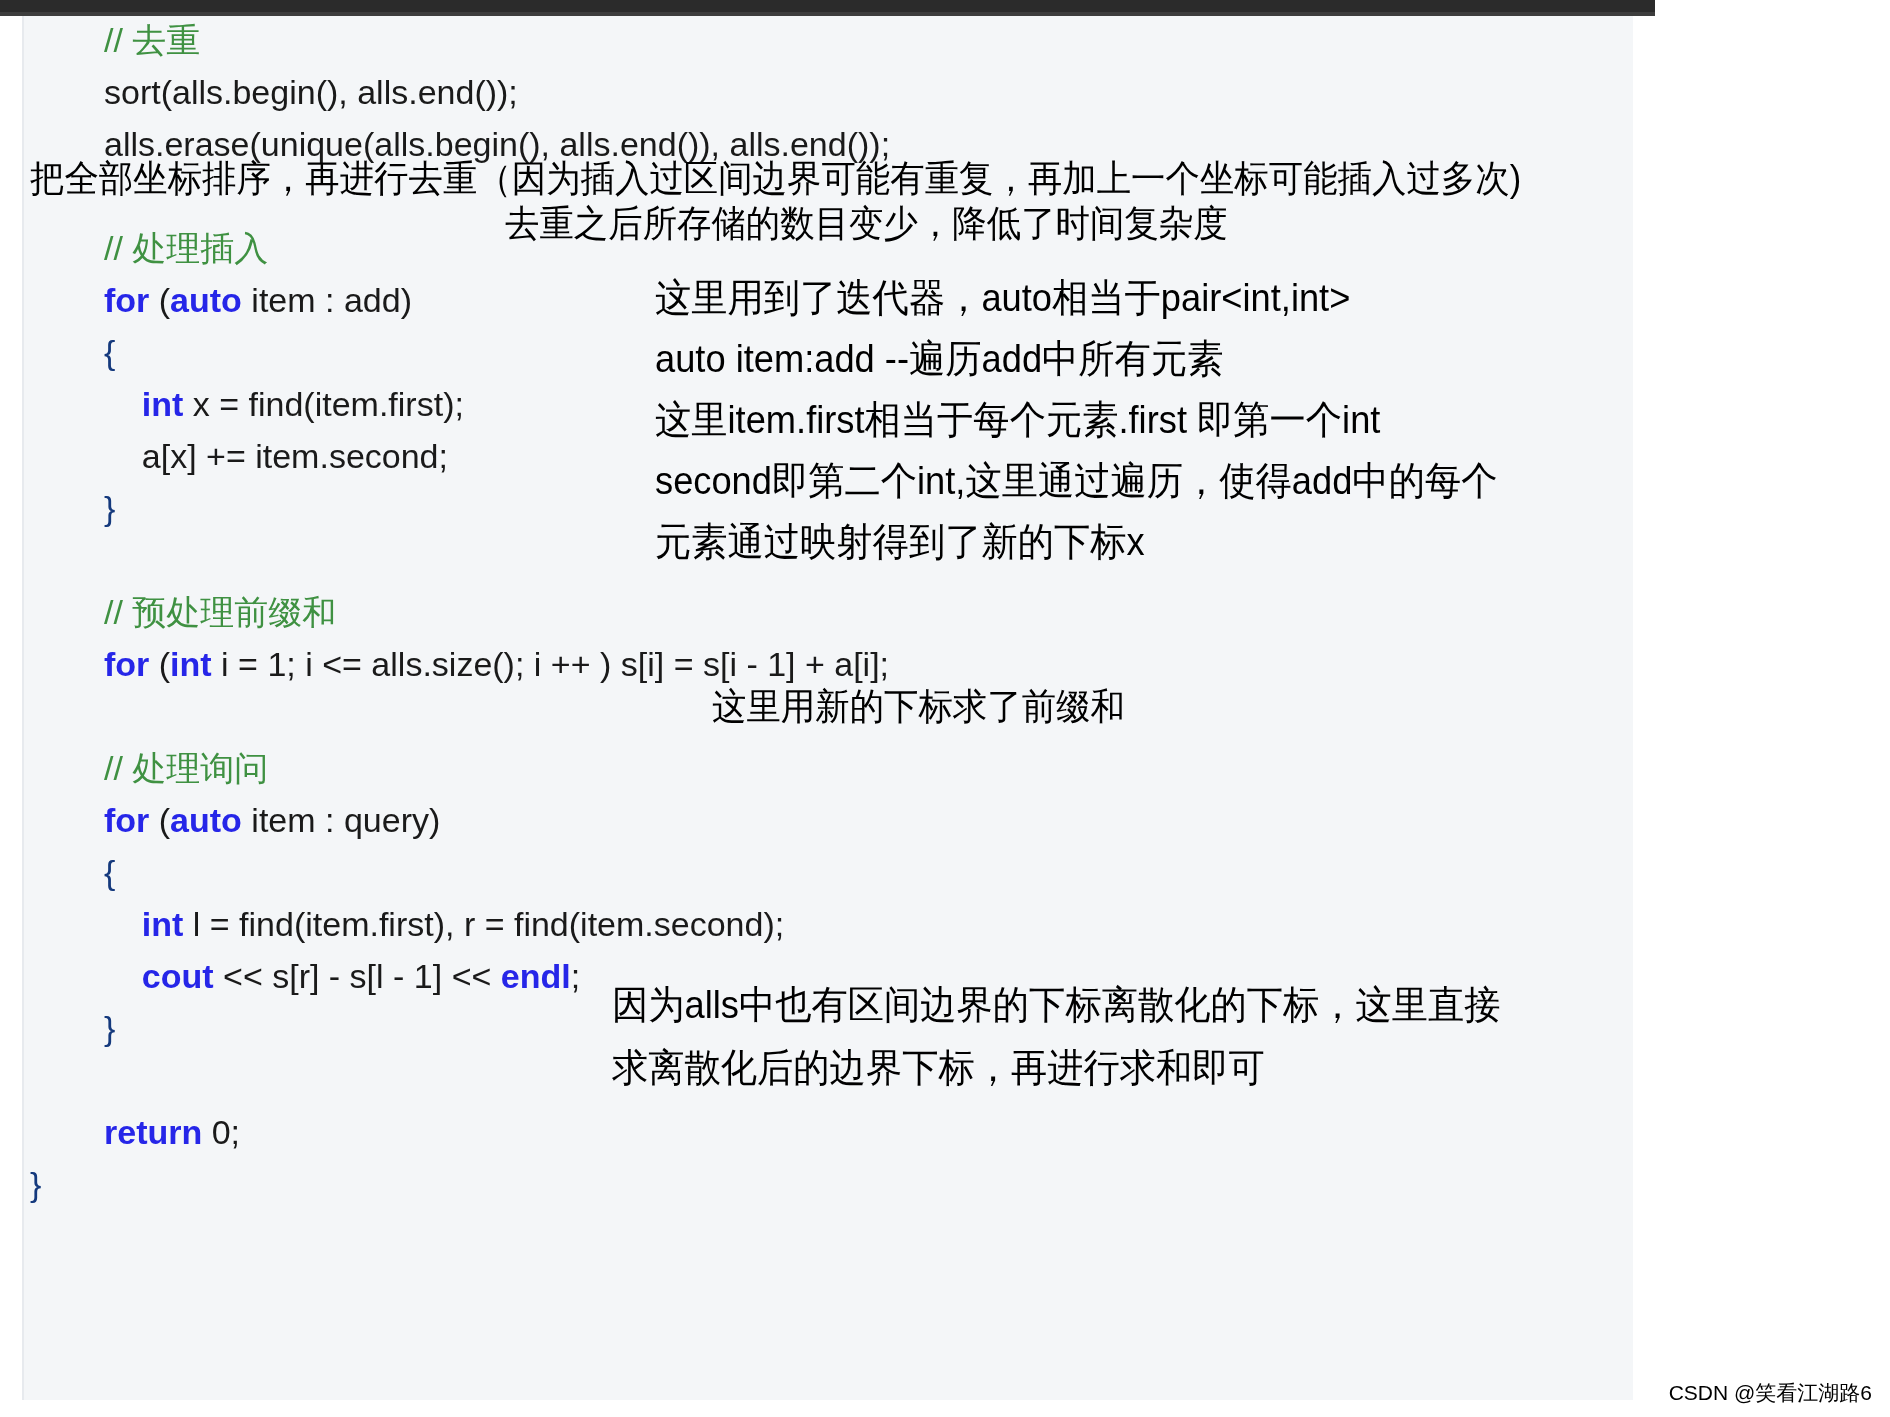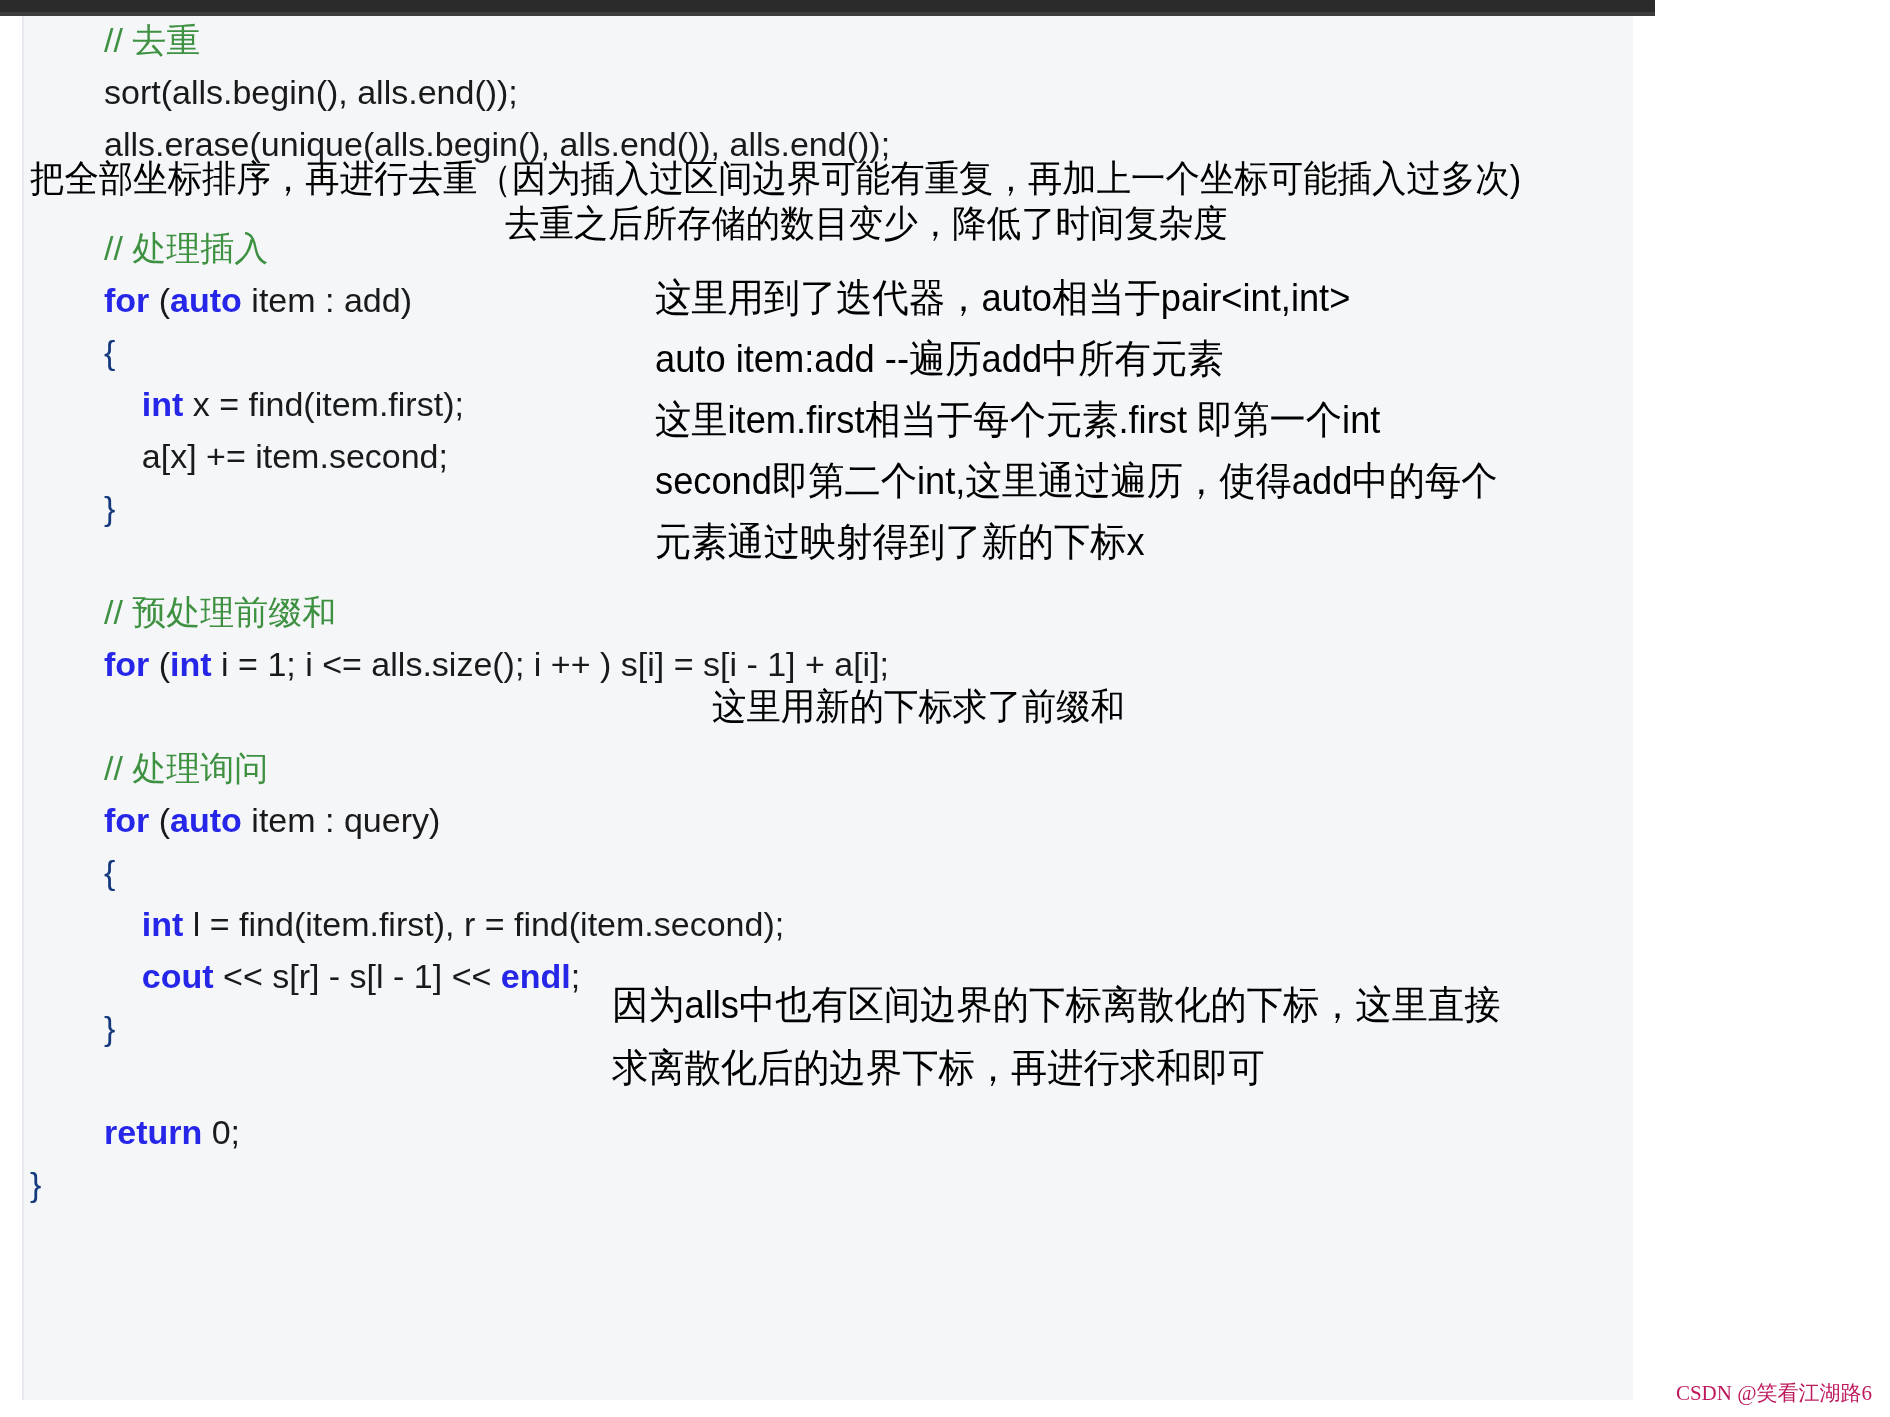--- a/index.html
+++ b/index.html
@@ -92,22 +92,22 @@
 
   #ann-query { left: 612px; top: 985px; }
   #ann-query div { margin-bottom: 22px; }
 
   
   #watermark {
     position: absolute;
     right: 18px;
     bottom: 10px;
     font-size: 21px;
-    color: #be185d;
-    font-family: Liberation Serif, serif;
+    color: #000000;
+    font-family: Liberation Sans, sans-serif;
     white-space: nowrap;
   }
 </style>
 </head>
 <body>
 
 <div id="topbar"></div>
 <div id="topbar-edge"></div>
 <div id="code-surface"></div>
 <div id="code-gutter-line"></div>

